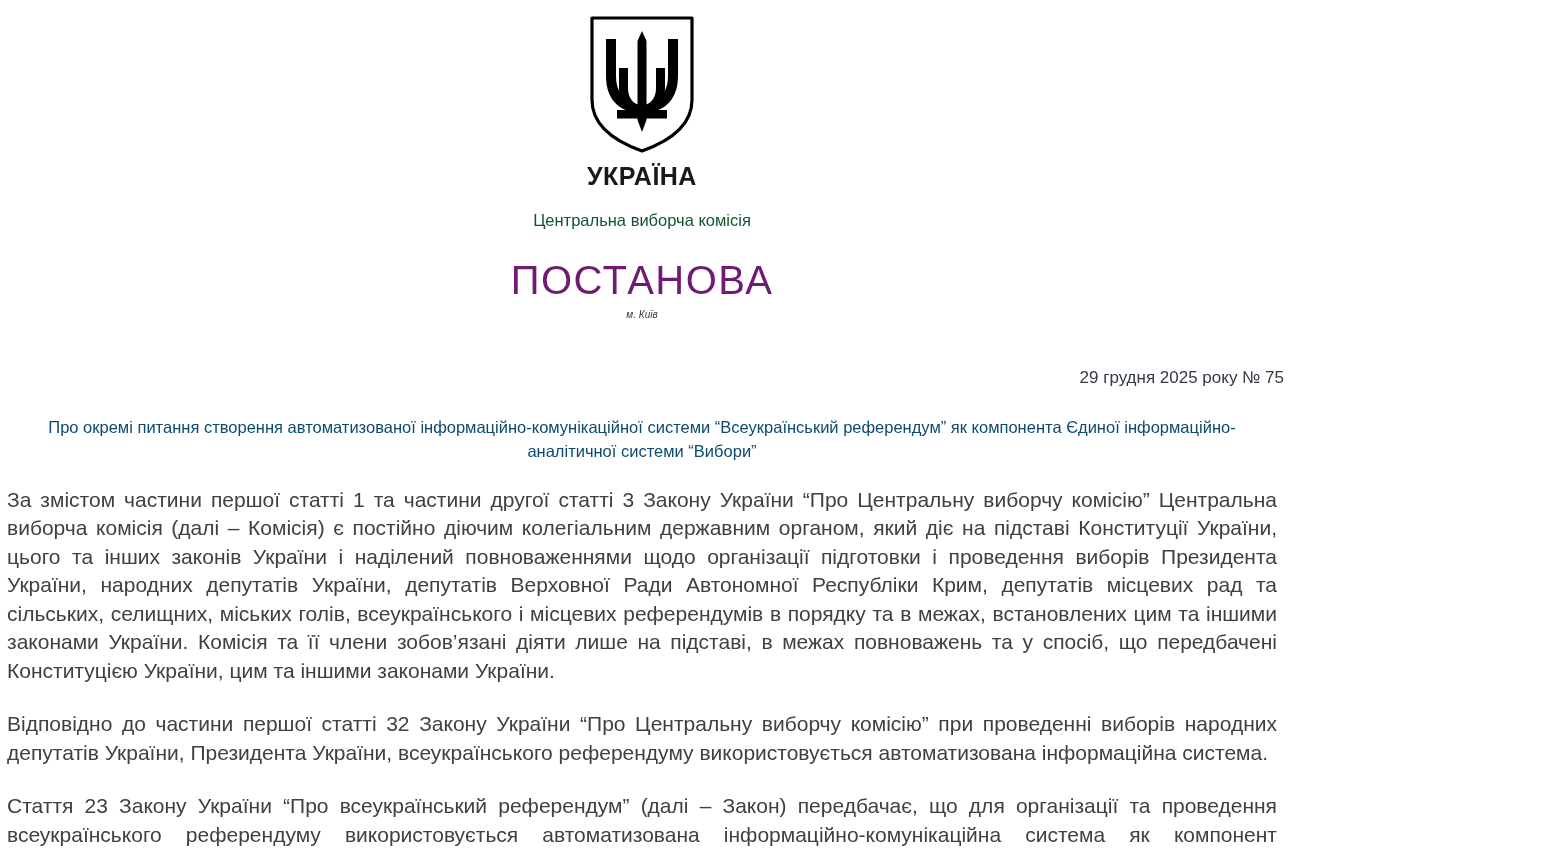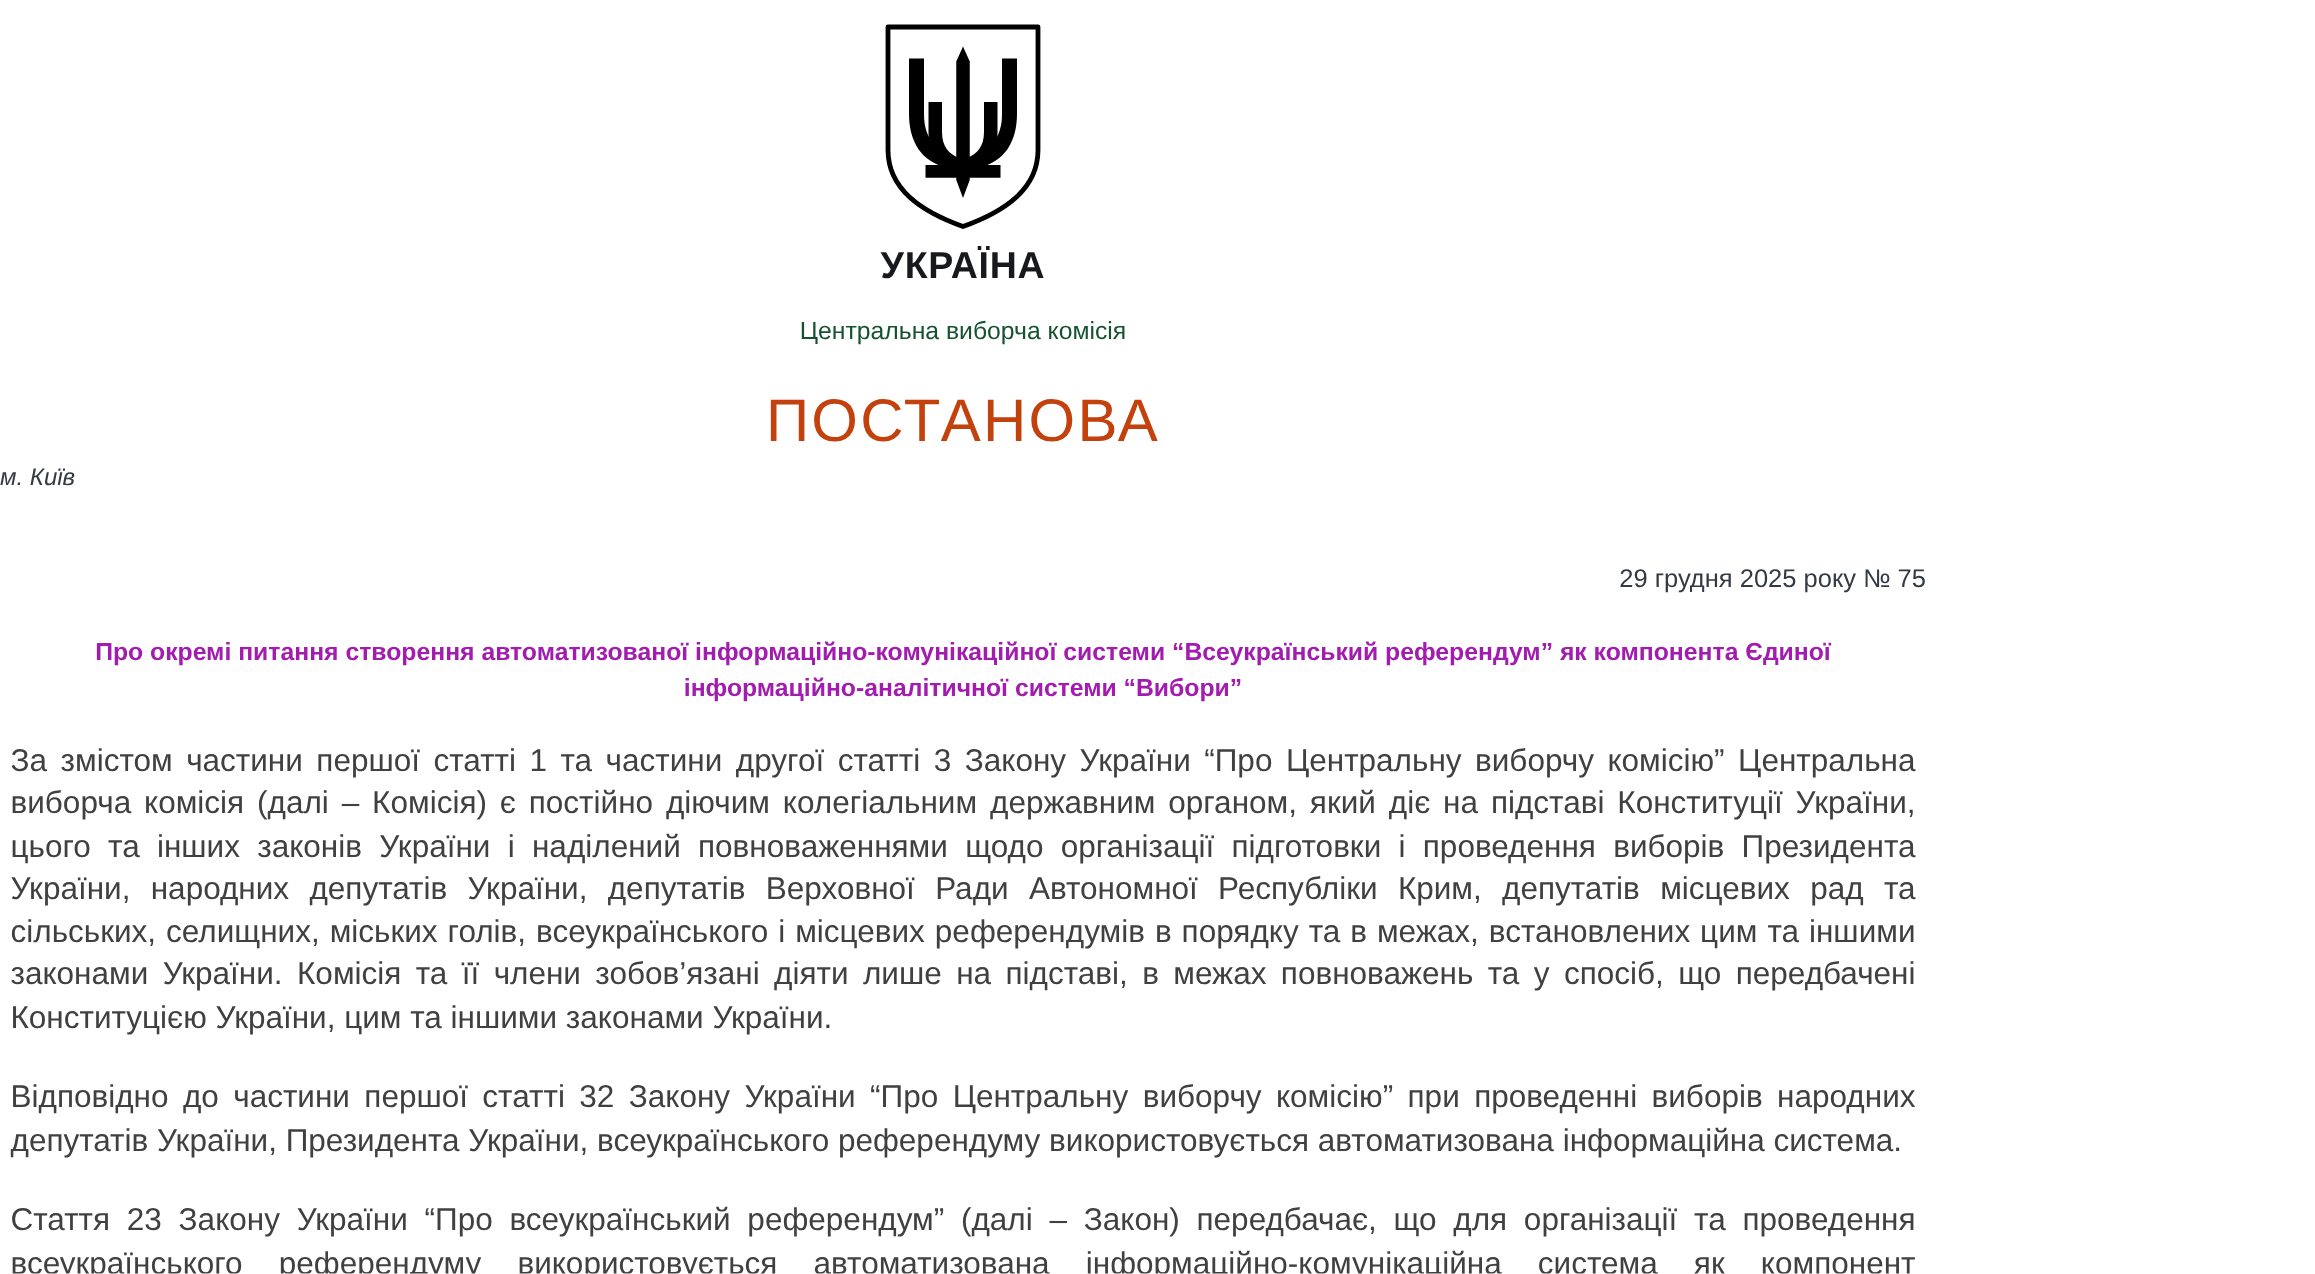--- a/index.html
+++ b/index.html
@@ -52,48 +52,48 @@
     font-weight: 400;
     color: #14532d;
     margin-top: 20px;
   }
 
   .doc-type {
     text-align: center;
     font-size: 40px;
     font-weight: 400;
     letter-spacing: 1.5px;
-    color: #c2410c;
+    color: #701a75;
     margin-top: 28px;
   }
 
   .city {
-    text-align: left;
-    font-size: 16px;
+    text-align: center;
+    font-size: 10px;
     font-style: italic;
     color: #333a44;
     margin-top: 6px;
   }
 
   .date-line {
     text-align: right;
     font-size: 17px;
     color: #333a44;
     margin-top: 48px;
   }
 
   
   .doc-title {
     margin: 28px auto 0 auto;
     width: 1270px;
     text-align: center;
     font-size: 16.5px;
-    font-weight: bold;
+    font-weight: normal;
     line-height: 1.45;
-    color: #a21caf;
+    color: #0c4a6e;
   }
 
   
   .body-block {
     margin: 0 auto;
     width: 1270px;
     padding-top: 22px;
   }
   .para {
     text-align: justify;

